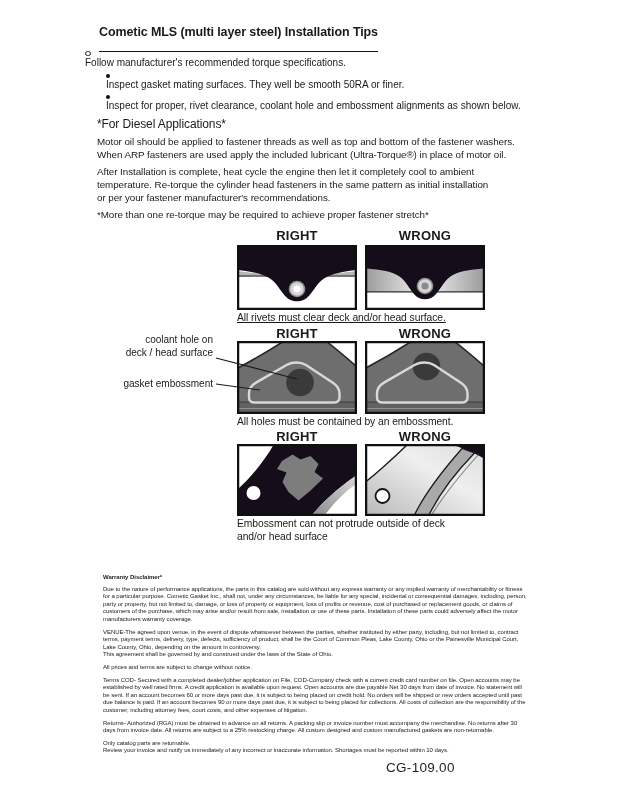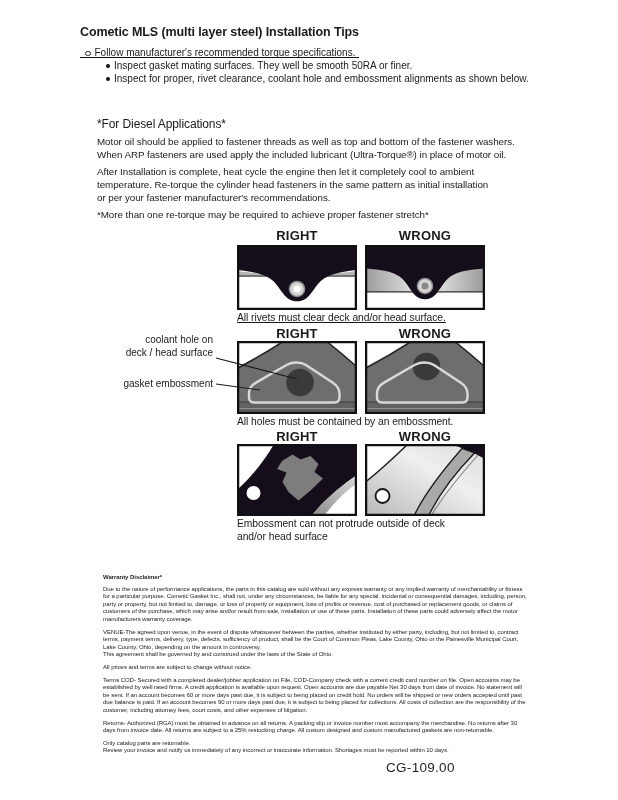--- a/index.html
+++ b/index.html
@@ -1,23 +1,23 @@
 <!DOCTYPE html>
 <html><head>
 <meta charset="utf-8">
 <style>
   html,body{margin:0;padding:0;background:#ffffff;}
   .page{position:relative;width:618px;height:800px;background:#ffffff;
         font-family:"Liberation Sans",sans-serif;color:#1a1a1a;overflow:hidden;}
 
-  .title{position:absolute;left:80px;top:25px;margin:0;font-size:12.5px;font-weight:700;
-         letter-spacing:-0.1px;border-bottom:1.8px solid #111;padding-bottom:18px;}
+  .title{position:absolute;left:99px;top:25px;margin:0;font-size:12.5px;font-weight:700;
+         letter-spacing:-0.1px;border-bottom:1.8px solid #111;padding-bottom:12px;}
 
   .bullets{position:absolute;left:85px;top:46px;font-size:10px;line-height:13.2px;}
-  .b-row{display:flex;align-items:flex-start;}
+  .b-row{display:flex;align-items:flex-start;flex-direction:column;}
   .b-ring{width:3.5px;height:3.5px;border:1px solid #222;border-radius:50%;margin:4.5px 4px 0 0;flex:none;}
   .sub{margin-left:21px;}
   .b-dot{width:4px;height:4px;background:#111;border-radius:50%;margin:4.5px 4px 0 0;flex:none;}
 
   .diesel-h{position:absolute;left:97px;top:117px;margin:0;font-size:12px;font-weight:400;letter-spacing:-0.1px;}
   .para{position:absolute;left:97px;margin:0;font-size:9.8px;line-height:13.2px;white-space:pre-line;
         width:480px;letter-spacing:-0.05px;}
   .p1{top:135px;}.p2{top:165px;}.note-p{top:208px;}
 
   .dhdr{position:absolute;width:120px;text-align:center;font-size:13px;font-weight:600;letter-spacing:0.2px;}

